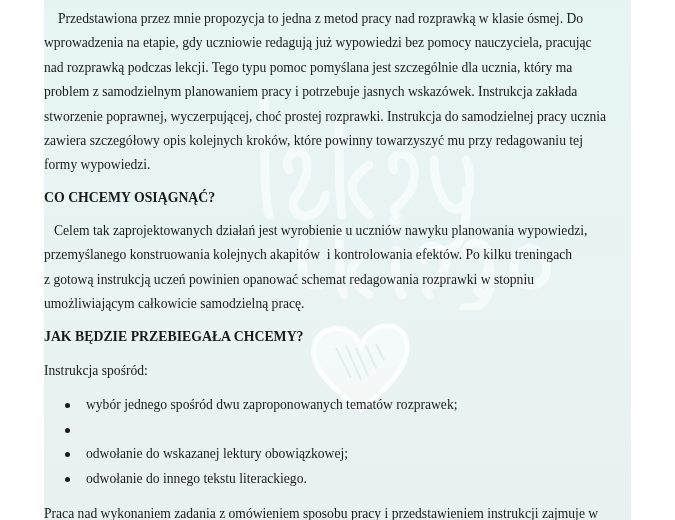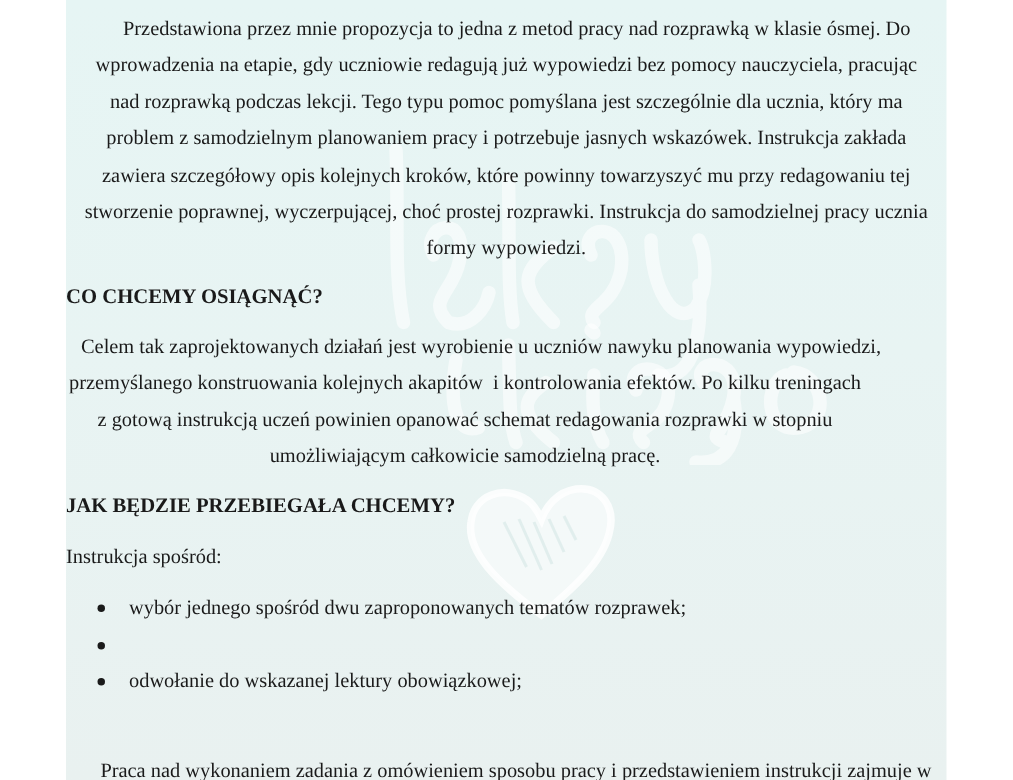--- a/index.html
+++ b/index.html
@@ -29,21 +29,20 @@
       top: 0;
       width: 587px;
       font-family: "Liberation Serif", "DejaVu Serif", serif;
       font-size: 13.6px;
       color: #1a1a1a;
       line-height: 24.4px;
     }
     p {
       margin: 0;
       padding: 0;
-      text-align: center;
     }
     .p1 { position: absolute; top: 7px; left: 0; width: 587px; }
     .h1 { position: absolute; top: 186px; left: 0; font-weight: bold; font-size: 13.8px; }
     .p2 { position: absolute; top: 219px; left: 0; width: 532px; }
     .h2 { position: absolute; top: 325px; left: 0; font-weight: bold; font-size: 13.8px; }
     .p3 { position: absolute; top: 359px; left: 0; }
     ul {
       position: absolute;
       top: 393px;
       left: 0;
@@ -102,22 +101,22 @@
     </g>
   </svg>
 
   <div class="content">
 
     <p class="p1">
       <span class="line"><span class="indent"></span><span>Przedstawiona przez mnie propozycja to jedna z metod pracy nad rozprawką w klasie ósmej. Do</span></span>
       <span class="line">wprowadzenia na etapie, gdy uczniowie redagują już wypowiedzi bez pomocy nauczyciela, pracując</span>
       <span class="line">nad rozprawką podczas lekcji. Tego typu pomoc pomyślana jest szczególnie dla ucznia, który ma</span>
       <span class="line">problem z samodzielnym planowaniem pracy i potrzebuje jasnych wskazówek. Instrukcja zakłada</span>
+      <span class="line">stworzenie poprawnej, wyczerpującej, choć prostej rozprawki. Instrukcja do samodzielnej pracy ucznia</span>
       <span class="line">zawiera szczegółowy opis kolejnych kroków, które powinny towarzyszyć mu przy redagowaniu tej</span>
-      <span class="line">stworzenie poprawnej, wyczerpującej, choć prostej rozprawki. Instrukcja do samodzielnej pracy ucznia</span>
       <span class="line">formy wypowiedzi.</span>
     </p>
 
     <p class="h1">CO CHCEMY OSIĄGNĄĆ?</p>
 
     <p class="p2">
       <span class="line"><span class="indent2"></span><span>Celem tak zaprojektowanych działań jest wyrobienie u uczniów nawyku planowania wypowiedzi,</span></span>
       <span class="line">przemyślanego konstruowania kolejnych akapitów  i kontrolowania efektów. Po kilku treningach</span>
       <span class="line">z gotową instrukcją uczeń powinien opanować schemat redagowania rozprawki w stopniu</span>
       <span class="line">umożliwiającym całkowicie samodzielną pracę.</span>
@@ -132,18 +131,22 @@
         <span class="bullet"></span>
         <span>wybór jednego spośród dwu zaproponowanych tematów rozprawek;</span>
       </li>
       <li>
         <span class="bullet"></span>
       </li>
       <li>
         <span class="bullet"></span>
         <span>odwołanie do wskazanej lektury obowiązkowej;</span>
       </li>
+      <li>
+        <span class="bullet"></span>
+        <span>odwołanie do innego tekstu literackiego.</span>
+      </li>
     </ul>
 
     <p class="p4">Praca nad wykonaniem zadania z omówieniem sposobu pracy i przedstawieniem instrukcji zajmuje w</p>
 
   </div>
 </div>
 
 </body></html>

